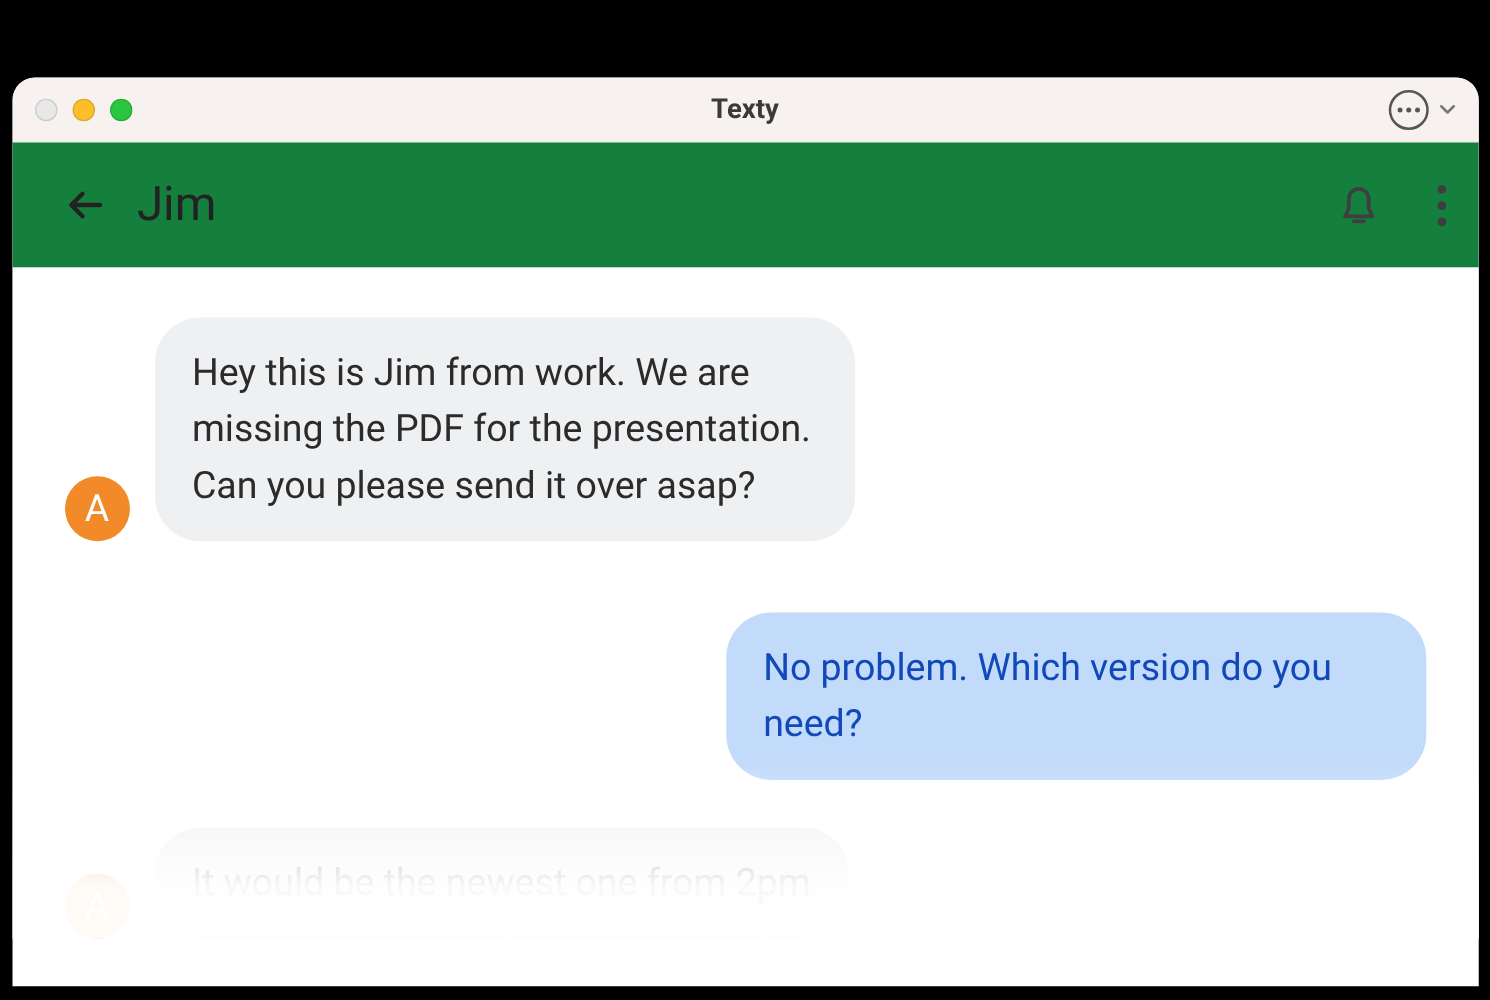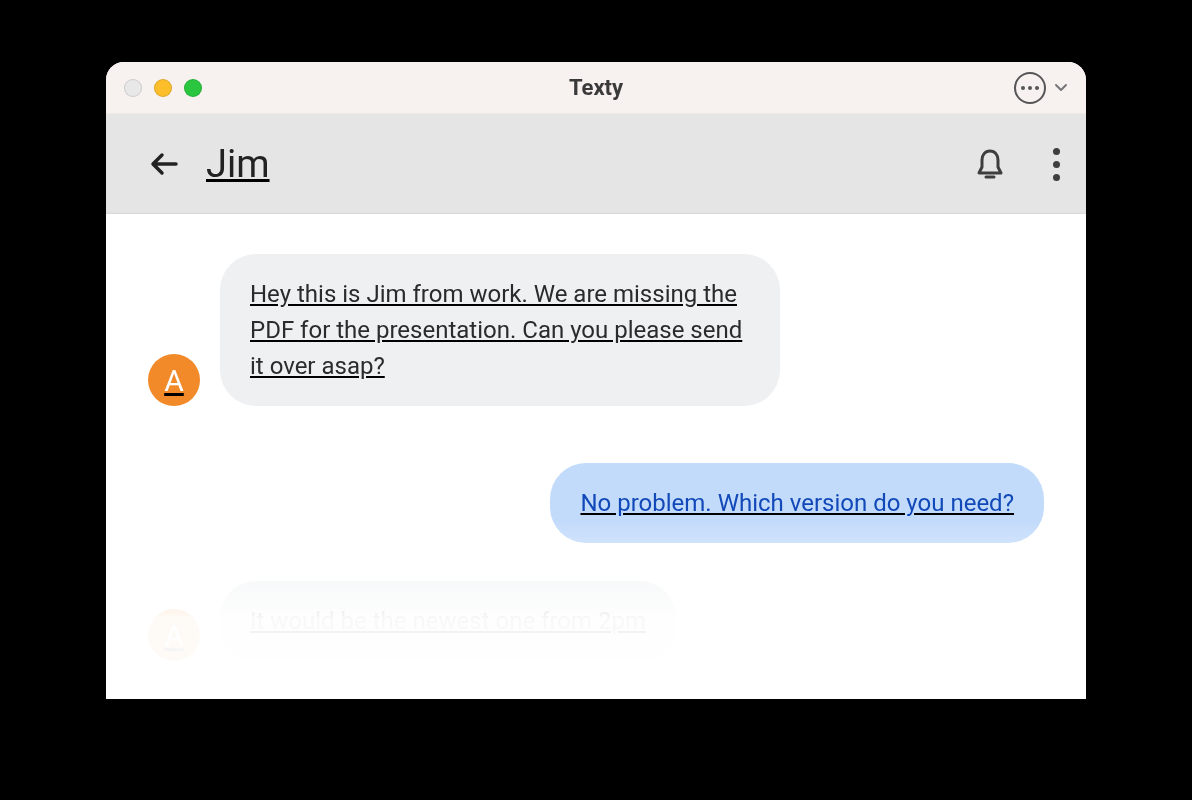--- a/index.html
+++ b/index.html
@@ -14,26 +14,25 @@
       width: 1192px;
       height: 800px;
       overflow: hidden;
       display: flex;
       align-items: flex-start;
       justify-content: center;
       padding-top: 62px;
     }
     
     .window {
-      width: 980px;
+      width: 1173px;
       background: #fff;
       border-radius: 18px 18px 0 0;
       box-shadow: 0 20px 60px rgba(0,0,0,0.4), 0 40px 100px rgba(0,0,0,0.5);
       overflow: hidden;
-      text-decoration: underline;
     }
     
     .titlebar {
       height: 52px;
       background: #f7f1f0;
       display: flex;
       align-items: center;
       padding: 0 18px;
       position: relative;
       border-bottom: 1px solid rgba(0,0,0,0.03);
@@ -96,21 +95,21 @@
       display: flex;
       align-items: center;
       justify-content: center;
     }
     
     .chat-header {
       height: 100px;
       display: flex;
       align-items: center;
       padding: 0 26px 0 40px;
-      background: #e5e5e5;
+      background: #15803d;
       position: relative;
     }
     
     .chat-header::after {
       content: "";
       position: absolute;
       bottom: 0;
       left: 0;
       right: 0;
       height: 1px;
@@ -190,21 +189,21 @@
       flex-shrink: 0;
     }
     
     .avatar.faded {
       opacity: 0.7;
     }
     
     .bubble {
       padding: 22px 30px;
       border-radius: 36px;
-      font-size: 24px;
+      font-size: 30px;
       line-height: 1.5;
       max-width: 560px;
     }
     
     .bubble.received {
       background: #eef0f2;
       color: #2b2b2b;
     }
     
     .bubble.sent {

